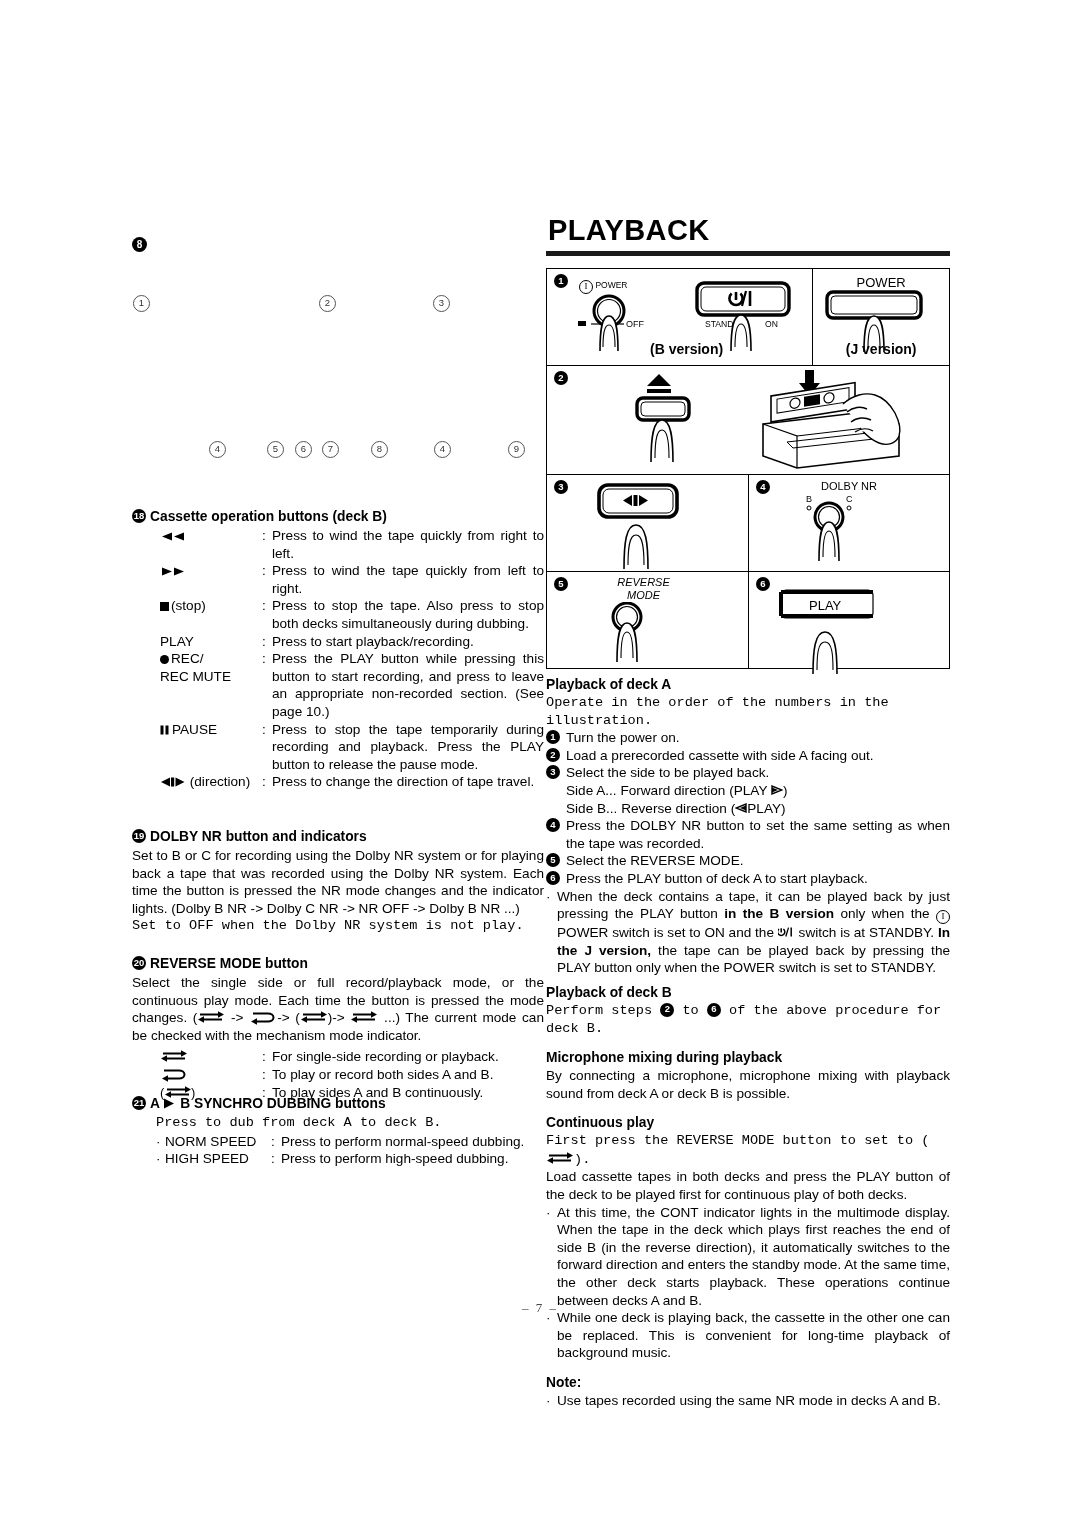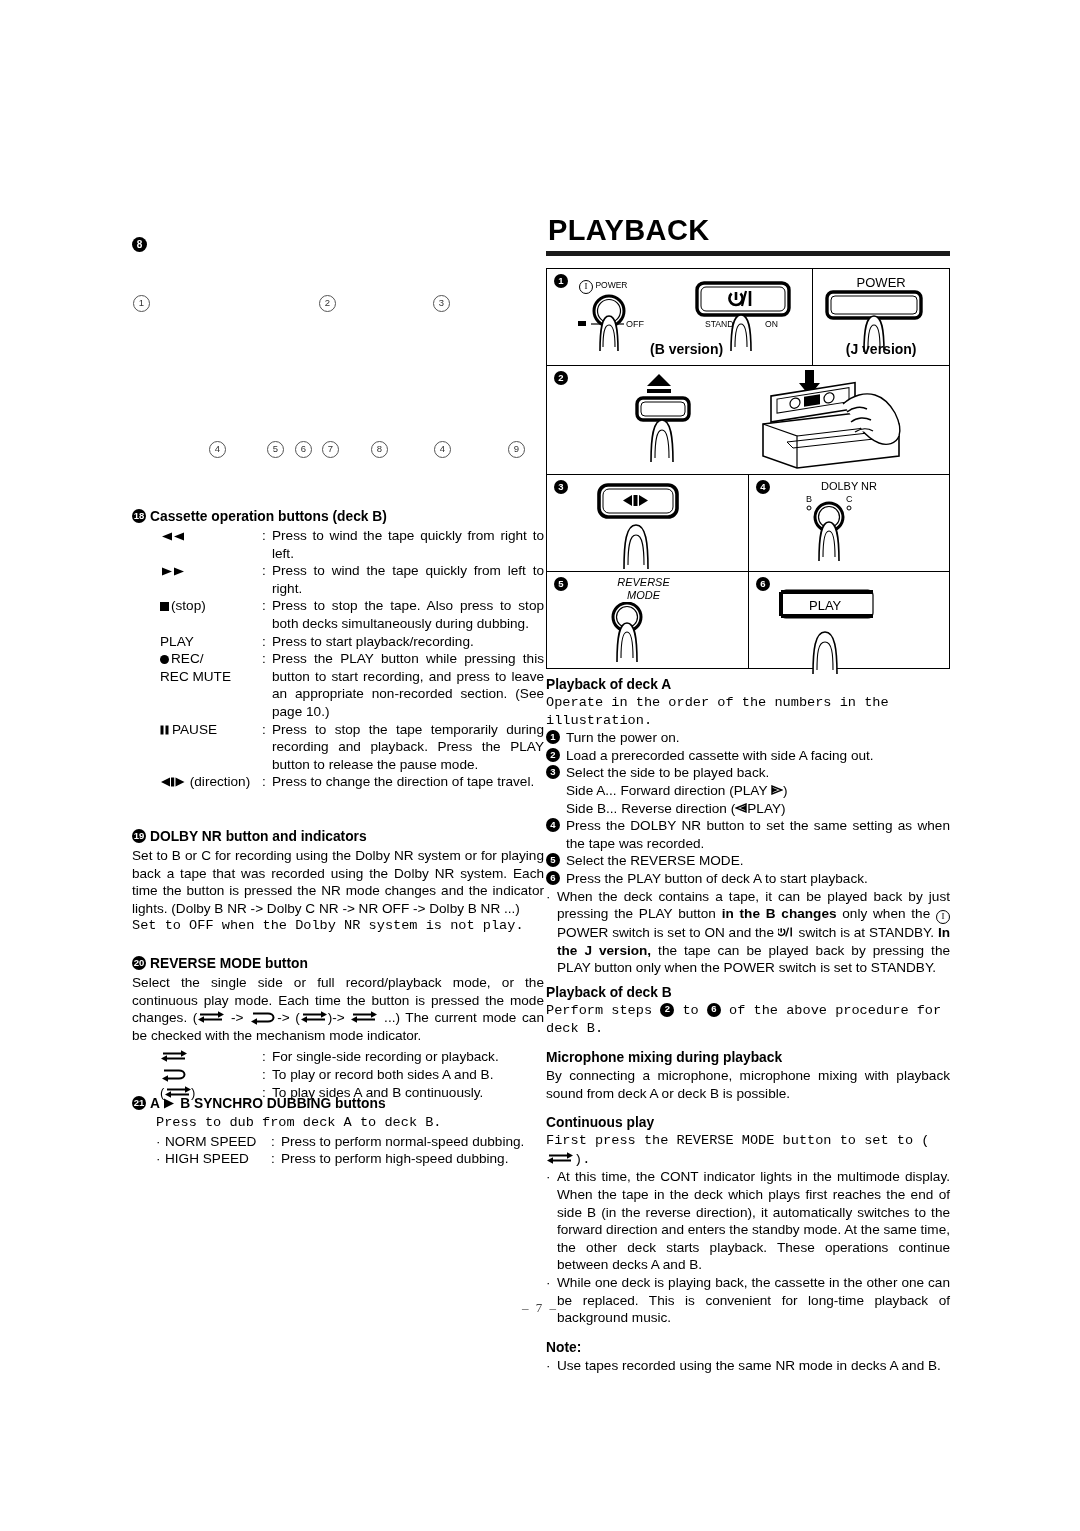--- a/index.html
+++ b/index.html
@@ -521,21 +521,21 @@
         <div class="sn"><span class="fcircle">5</span></div>
         <div class="sx">Select the REVERSE MODE.</div>
       </div>
       <div class="steprow">
         <div class="sn"><span class="fcircle">6</span></div>
         <div class="sx">Press the PLAY button of deck A to start playback.</div>
       </div>
 
       <div class="bulrow">
         <div class="bl">·</div>
-        <div class="bx"><span>When the deck contains a tape, it can be played back by just pressing the PLAY button </span><b>in the B changes</b><span> only when the </span><span class="circ1">I</span><span>POWER switch is set to ON and the </span><svg class="g pwrsym" viewBox="0 0 17 13">
+        <div class="bx"><span>When the deck contains a tape, it can be played back by just pressing the PLAY button </span><b>in the B version</b><span> only when the </span><span class="circ1">I</span><span>POWER switch is set to ON and the </span><svg class="g pwrsym" viewBox="0 0 17 13">
               <g transform="translate(0,1)">
                 <path d="M3.2 1.2 V5.6" stroke="#000" stroke-width="1.5" fill="none"></path>
                 <path d="M1 2 a3.6 3.6 0 1 0 4.4 0" stroke="#000" stroke-width="1.5" fill="none"></path>
                 <path d="M10.5 0.6 L7.8 9.5" stroke="#000" stroke-width="1.3"></path>
                 <path d="M13.2 0.6 V9.5" stroke="#000" stroke-width="1.5"></path>
               </g>
             </svg><span> switch is at STANDBY. </span><b>In the J version,</b><span> the tape can be played back by pressing the PLAY button only when the POWER switch is set to STANDBY.</span></div>
       </div>
     </div>
 
@@ -561,20 +561,21 @@
     <div>
       <div class="subhead">Continuous play</div>
       <div class="para left">
         <span>First press the REVERSE MODE button to set to (</span><svg class="g revsym" viewBox="0 0 28 16">
             <path d="M3 5.5 H22" stroke="#000" stroke-width="2" fill="none"></path>
             <polygon points="21,2.2 27,5.5 21,8.8" fill="#000"></polygon>
             <path d="M25 10.5 H6" stroke="#000" stroke-width="2" fill="none"></path>
             <polygon points="7,7.2 1,10.5 7,13.8" fill="#000"></polygon>
           </svg><span>).</span>
       </div>
+      <div class="para">Load cassette tapes in both decks and press the PLAY button of the deck to be played first for continuous play of both decks.</div>
 
       <div class="bulrow">
         <div class="bl">·</div>
         <div class="bx">At this time, the CONT indicator lights in the multimode display. When the tape in the deck which plays first reaches the end of side B (in the reverse direction), it automatically switches to the forward direction and enters the standby mode. At the same time, the other deck starts playback. These operations continue between decks A and B.</div>
       </div>
       <div class="bulrow">
         <div class="bl">·</div>
         <div class="bx">While one deck is playing back, the cassette in the other one can be replaced. This is convenient for long-time playback of background music.</div>
       </div>
     </div>

